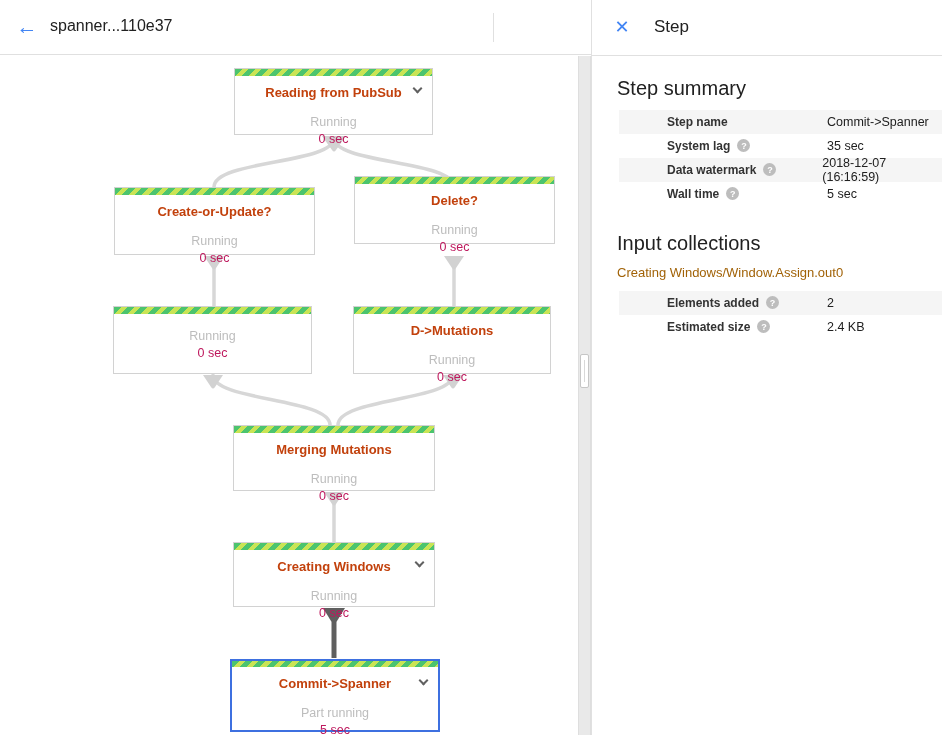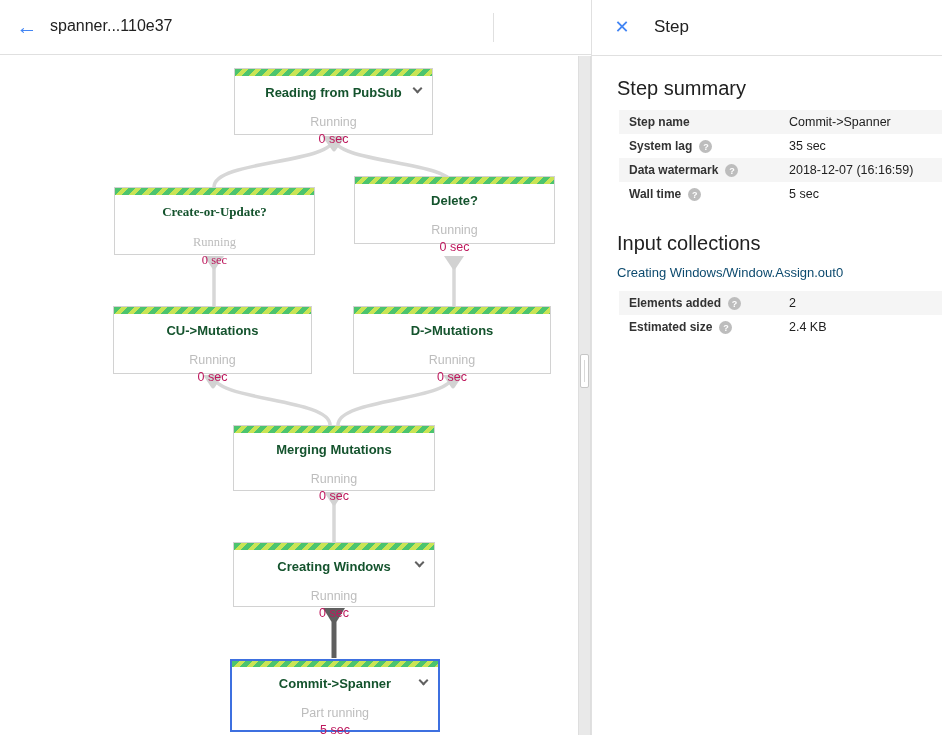--- a/index.html
+++ b/index.html
@@ -44,32 +44,32 @@
   .node {
     position: absolute; background: #fff; border: 1px solid #d2d2d2;
     text-align: center; cursor: pointer;
   }
   .node.selected { border: 2px solid #3e70e0; }
   .stripe {
     height: 7px; width: 100%;
     background: repeating-linear-gradient(135deg, #4cc46e 0 5px, #c9e455 5px 9.5px);
   }
   .node.selected .stripe { height: 6px; }
-  .node-title { font-size: 13px; font-weight: bold; color: #14532d; margin-top: 9px; }
+  .node-title { font-size: 13px; font-weight: bold; color: #c2410c; margin-top: 9px; }
   .node-status { font-size: 12.5px; color: #bdbdbd; margin-top: 15px; }
   .node-time { font-size: 12.5px; color: #be185d; margin-top: 3px; }
   .chev {
     position: absolute; right: 11px; top: 16px; width: 7px; height: 7px;
     border-right: 2px solid #616161; border-bottom: 2px solid #616161;
     transform: rotate(45deg); cursor: pointer;
   }
 
   
   .n0 { left: 234px; top: 12px;  width: 199px; height: 67px; }
-  .n1 { left: 114px; top: 131px; width: 201px; height: 68px; font-family: Liberation Serif, serif; }
+  .n1 { left: 114px; top: 131px; width: 201px; height: 68px; }
   .n2 { left: 354px; top: 120px; width: 201px; height: 68px; }
   .n3 { left: 113px; top: 250px; width: 199px; height: 68px; }
   .n4 { left: 353px; top: 250px; width: 198px; height: 68px; }
   .n5 { left: 233px; top: 369px; width: 202px; height: 66px; }
   .n6 { left: 233px; top: 486px; width: 202px; height: 65px; }
   .n7 { left: 230px; top: 603px; width: 210px; height: 73px; }
 
   
   .splitter {
     position: absolute; left: 578px; top: 56px; width: 13px; height: 679px;
@@ -96,30 +96,30 @@
   }
   .panel-title { position: absolute; left: 62px; top: 17px; font-size: 17px; color: #212121; }
 
   .panel-body { padding-top: 21px; }
   .section-heading { font-size: 20px; font-weight: normal; color: #212121; margin: 0 0 10px 25px; }
   .kv-table { width: 324px; margin-left: 27px; }
   .kv-row { display: flex; align-items: center; height: 24px; padding-left: 10px; }
   .kv-row.alt { background: #f5f5f5; }
   .kv-label {
     width: 160px; font-size: 12px; font-weight: bold; color: #333;
-    display: flex; align-items: flex-end; gap: 7px;
+    display: flex; align-items: flex-start; gap: 7px; margin-left: 38px;
   }
   .kv-value { font-size: 12.5px; color: #212121; }
   .help-icon {
     display: inline-flex; width: 13px; height: 13px; border-radius: 50%;
     background: #bdbdbd; color: #fff; font-size: 9px; font-weight: bold;
     align-items: center; justify-content: center; cursor: pointer;
   }
   .section-gap { height: 26px; }
-  .collection-name { font-size: 13px; color: #0c4a6e; margin: 0 0 11px 25px; }
+  .collection-name { font-size: 13px; color: #a16207; margin: 0 0 11px 25px; }
 </style>
 </head>
 <body>
 
 <div class="app">
 
   <header class="topbar-left">
     <span class="back-arrow">←</span>
     <span class="job-title">spanner...110e37</span>
     <span class="header-vdiv"></span>
@@ -175,21 +175,20 @@
 
     <div class="node n2">
       <div class="stripe"></div>
       <div class="node-title">Delete?</div>
       <div class="node-status">Running</div>
       <div class="node-time">0 sec</div>
     </div>
 
     <div class="node n3">
       <div class="stripe"></div>
-      <div class="node-title">CU-&gt;Mutations</div>
       <div class="node-status">Running</div>
       <div class="node-time">0 sec</div>
     </div>
 
     <div class="node n4">
       <div class="stripe"></div>
       <div class="node-title">D-&gt;Mutations</div>
       <div class="node-status">Running</div>
       <div class="node-time">0 sec</div>
     </div>

